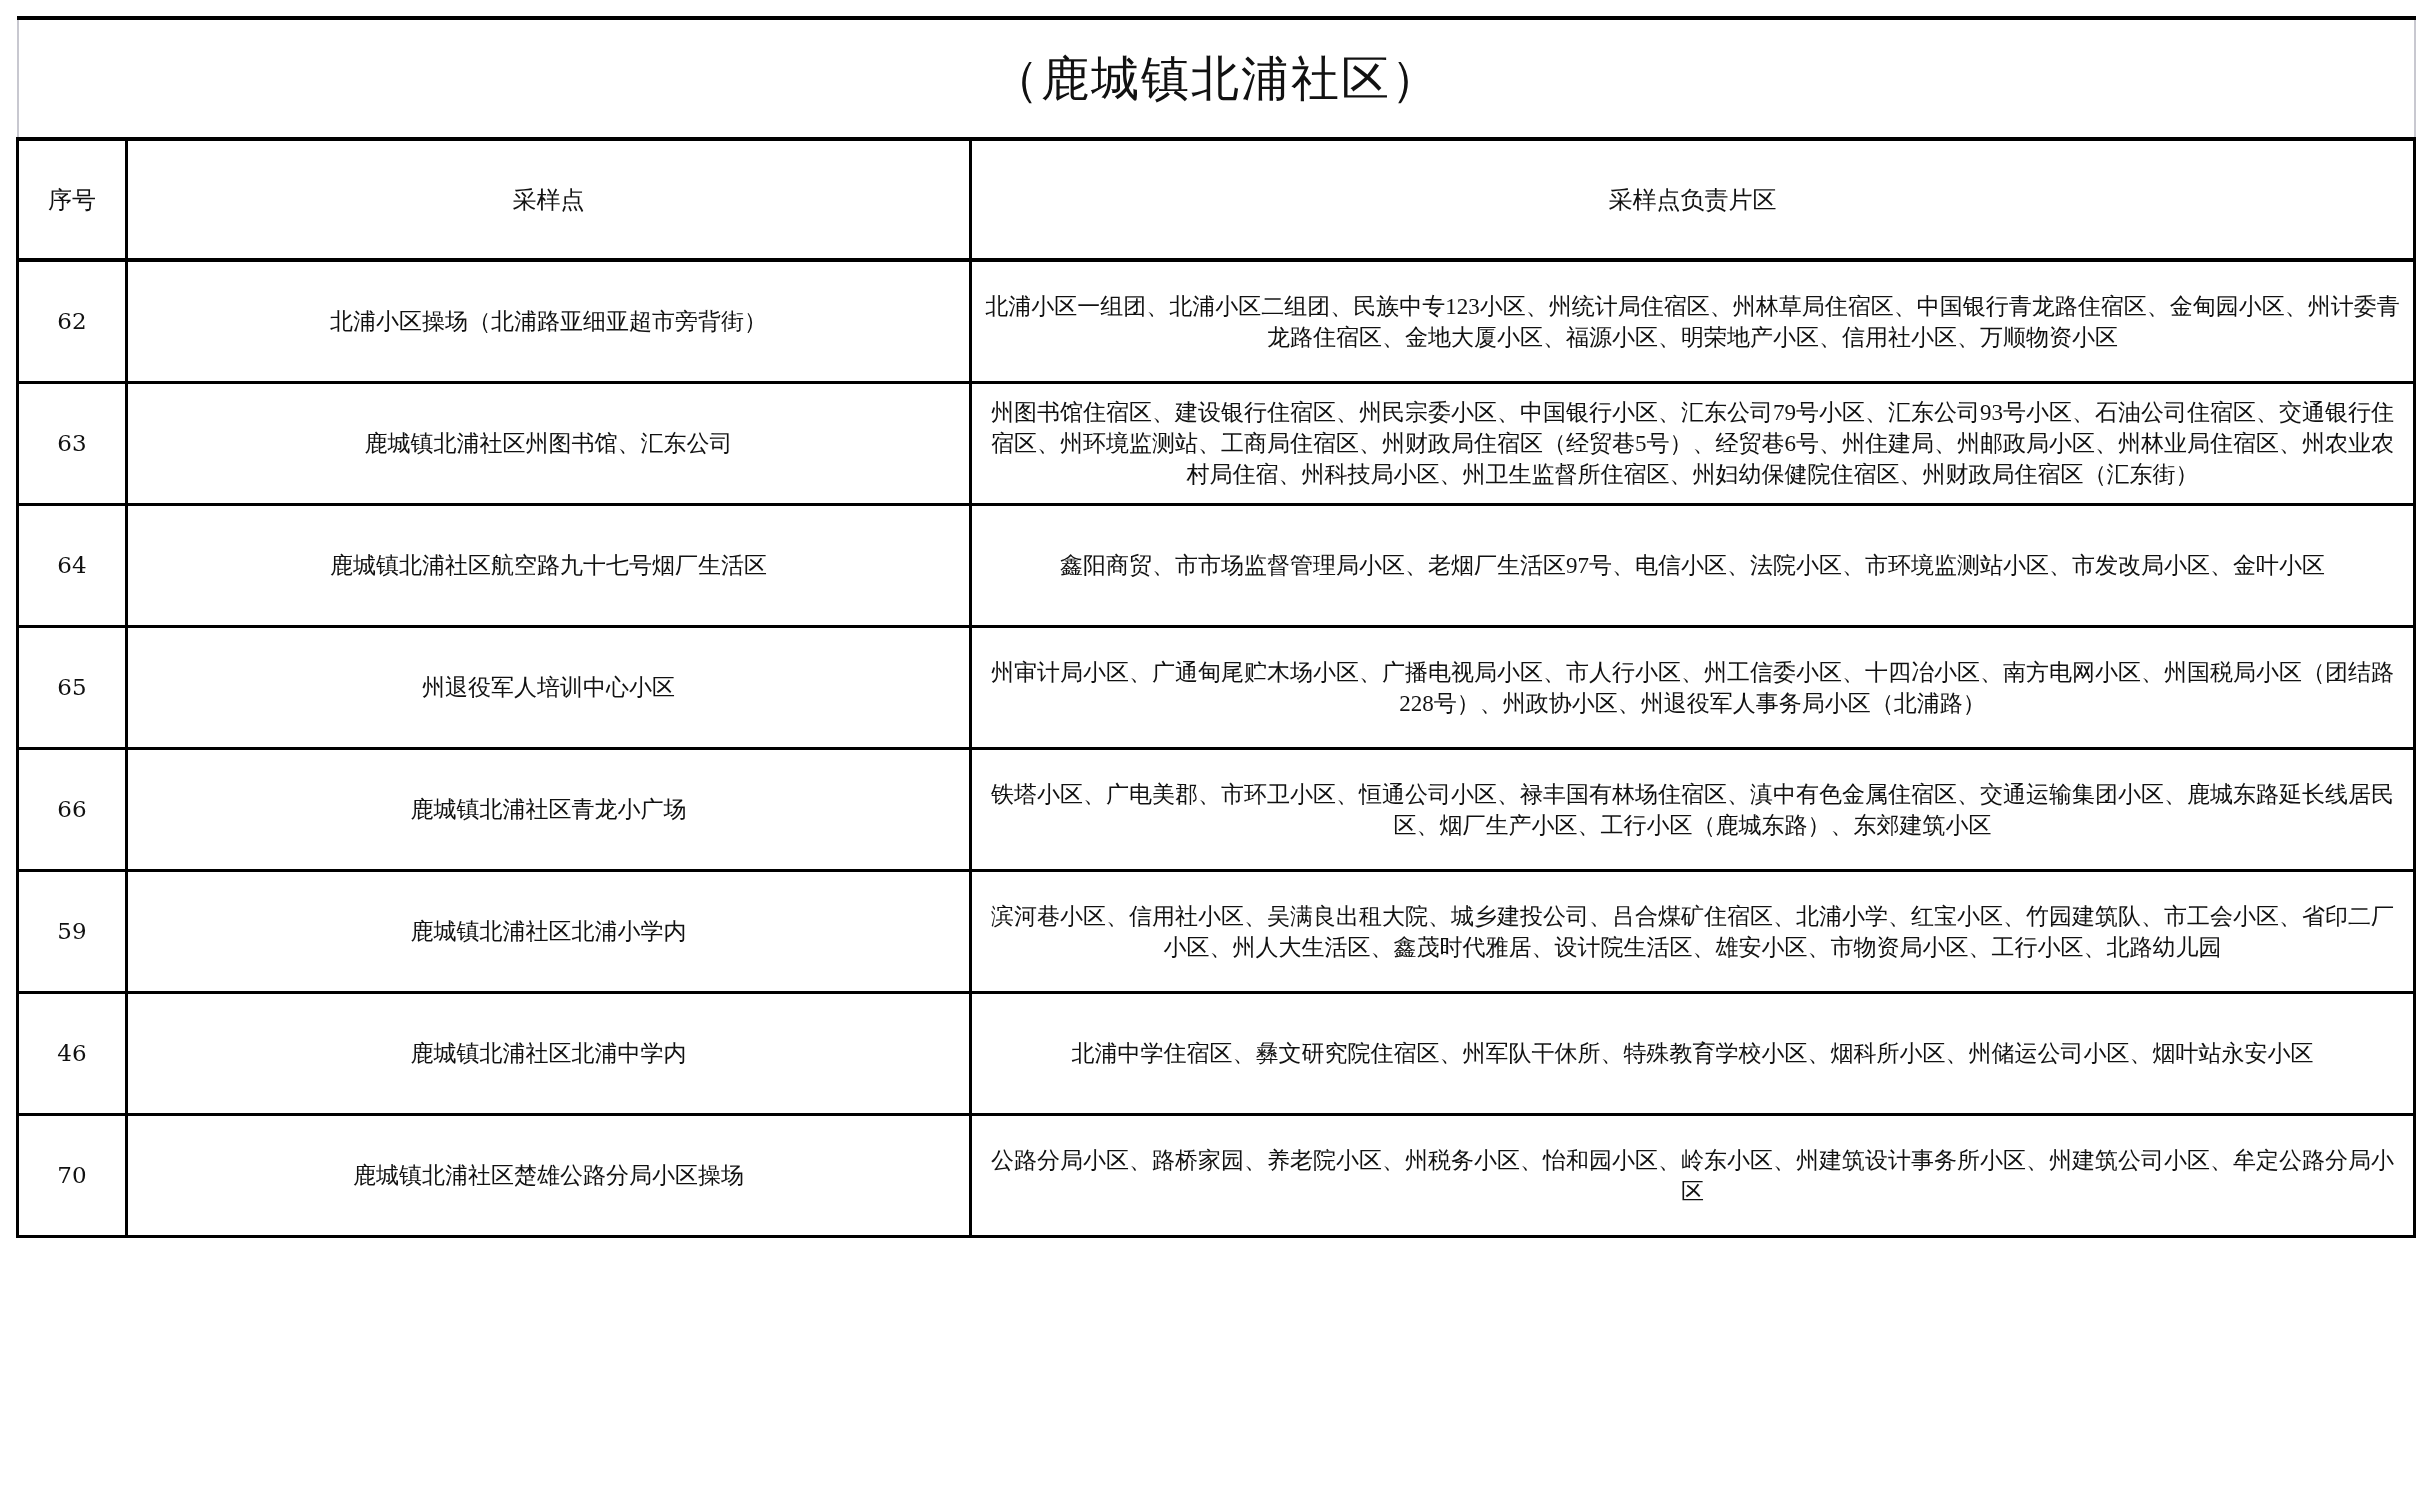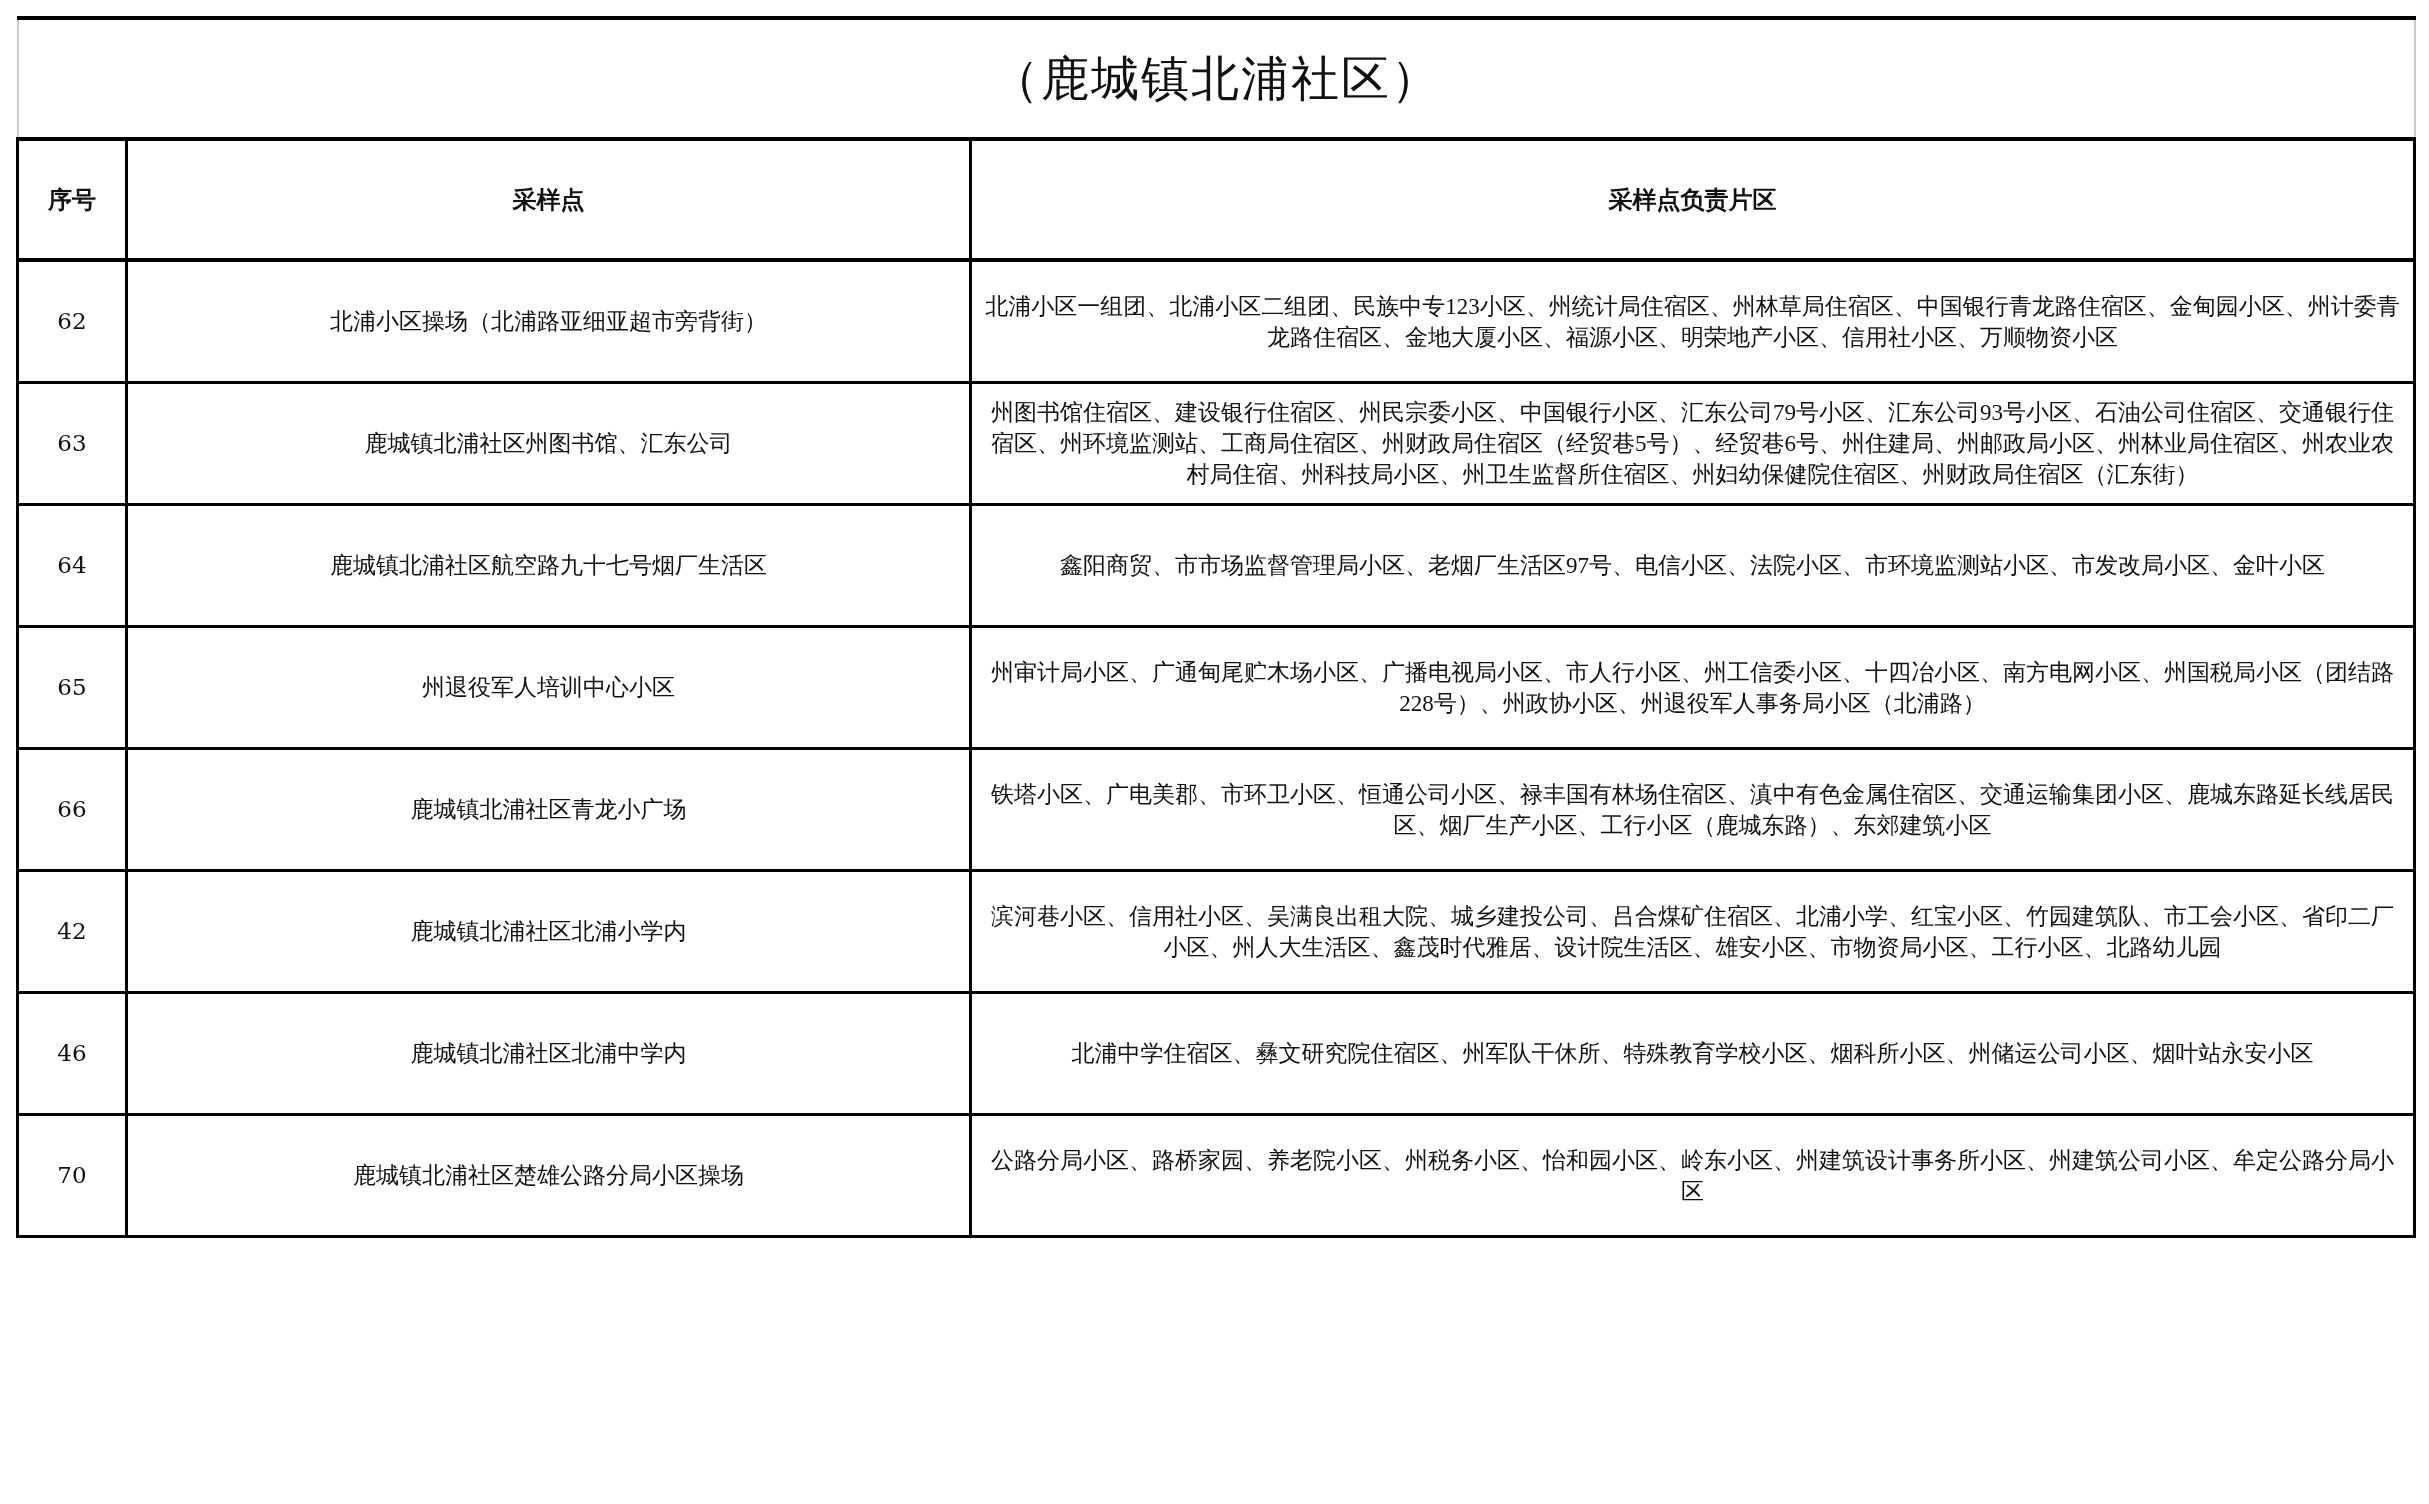--- a/index.html
+++ b/index.html
@@ -3,21 +3,21 @@
   <meta charset="utf-8">
   <style>
     html, body { margin: 0; padding: 0; background: #ffffff; }
     body { width: 2430px; height: 1505px; position: relative; overflow: hidden;
            font-family: "DejaVu Serif", "Liberation Serif", serif; color: #111; }
     .sheet { position: absolute; left: 16px; top: 16px; width: 2397px; border-radius: 22px; }
     table { border-collapse: collapse; width: 2397px; table-layout: fixed; }
     td, th { border: 3px solid #000; padding: 0; text-align: center; vertical-align: middle; }
     .title-row td { height: 117px; border-left: 2px solid #c8c8d0; border-right: 2px solid #c8c8d0; border-top: 4px solid #000; border-bottom: 4px solid #000; }
     .title { font-size: 48px; letter-spacing: 2px; font-weight: normal; }
-    .hdr th { height: 117px; font-size: 24px; font-weight: bold; }
+    .hdr th { height: 117px; font-size: 24px; font-weight: normal; }
     .hdr { border-bottom: 4px solid #000; }
     tbody.data td { height: 119px; font-size: 23px; line-height: 31px; }
     .seq { width: 109px; }
     .site { width: 844px; }
     .area { width: 1444px; }
     td.area-cell { padding: 0 8px; text-align: center; }
     .area-text { display: block; font-family: Liberation Serif, serif; }
   </style>
 </head>
 <body>
@@ -71,21 +71,21 @@
           </td>
       </tr>
       <tr>
         <td>66</td>
         <td>鹿城镇北浦社区青龙小广场</td>
         <td class="area-cell">
             <span class="area-text">铁塔小区、广电美郡、市环卫小区、恒通公司小区、禄丰国有林场住宿区、滇中有色金属住宿区、交通运输集团小区、鹿城东路延长线居民区、烟厂生产小区、工行小区（鹿城东路）、东郊建筑小区</span>
           </td>
       </tr>
       <tr>
-        <td>42</td>
+        <td>59</td>
         <td>鹿城镇北浦社区北浦小学内</td>
         <td class="area-cell">
             <span class="area-text">滨河巷小区、信用社小区、吴满良出租大院、城乡建投公司、吕合煤矿住宿区、北浦小学、红宝小区、竹园建筑队、市工会小区、省印二厂小区、州人大生活区、鑫茂时代雅居、设计院生活区、雄安小区、市物资局小区、工行小区、北路幼儿园</span>
           </td>
       </tr>
       <tr>
         <td>46</td>
         <td>鹿城镇北浦社区北浦中学内</td>
         <td class="area-cell">
             <span class="area-text">北浦中学住宿区、彝文研究院住宿区、州军队干休所、特殊教育学校小区、烟科所小区、州储运公司小区、烟叶站永安小区</span>

